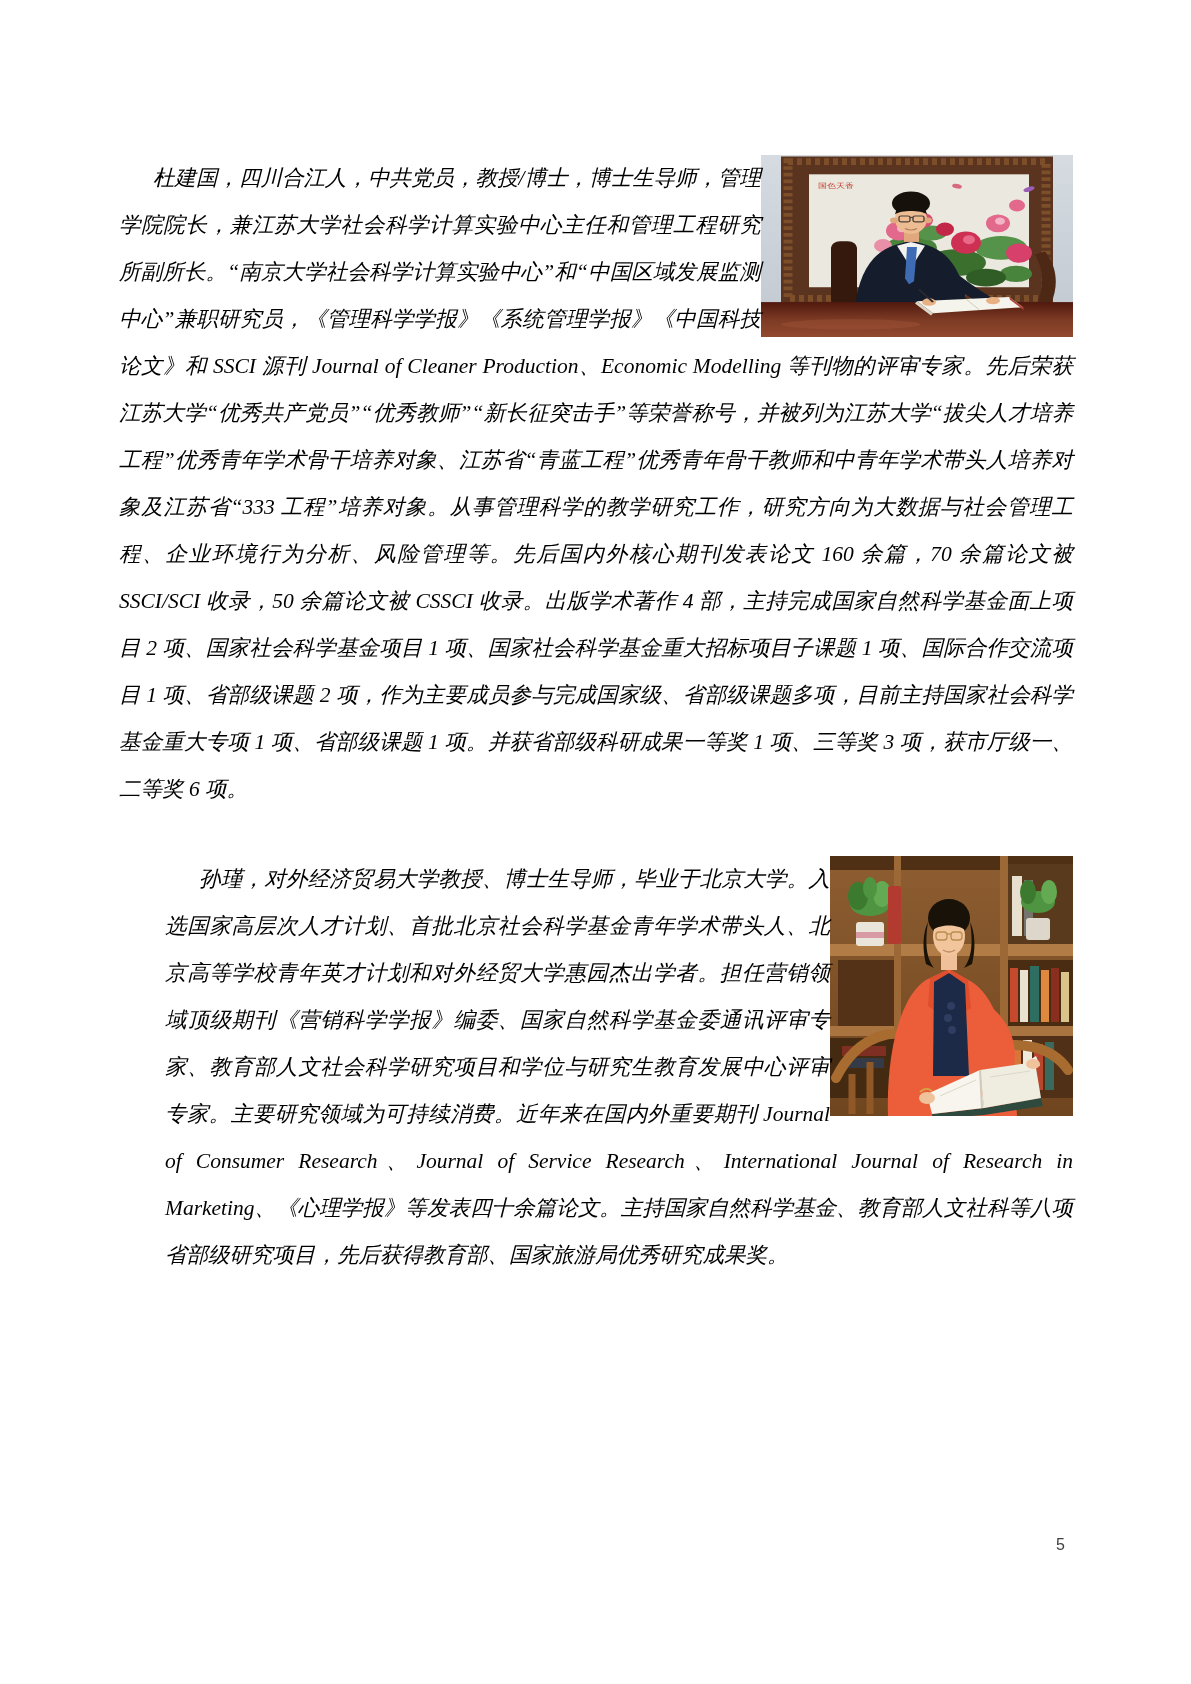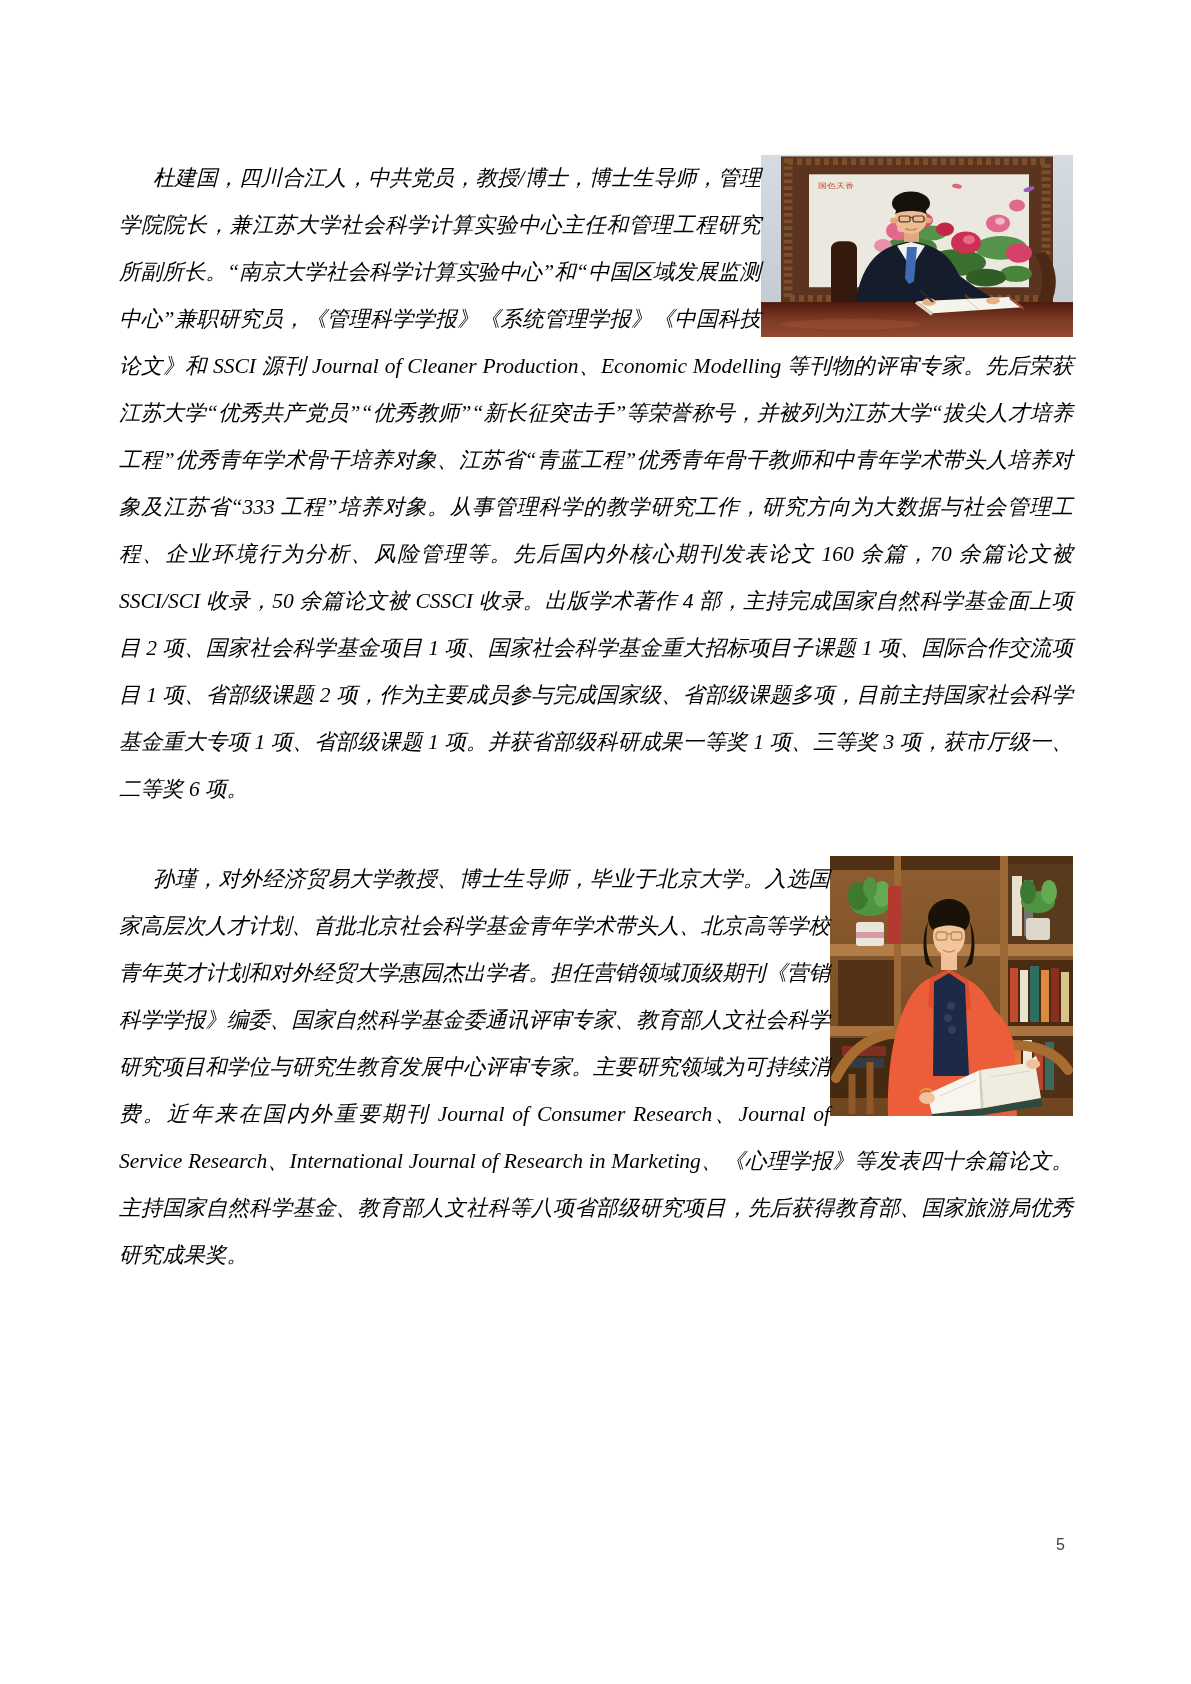--- a/index.html
+++ b/index.html
@@ -15,21 +15,21 @@
   .bio { display:block; }
   .bio p {
     margin:0;
     font-size:21.5px;
     line-height:47px;
     text-align:justify;
     text-indent:34px;
     color:#000;
     font-style:italic;
   }
-  .bio-2 { margin-top:43px; clear:both; }
+  .bio-2 { margin-top:43px; clear:both;margin-left:46px; }
   figure.photo { float:right; margin:0; padding:0; }
   .photo-1 { width:312px; height:182px; margin-left:65px; margin-right:-14px; }
   .photo-2 { width:243px; height:260px; margin-left:69px; margin-right:5px; }
   figure.photo svg { display:block; width:100%; height:100%; }
   .page-number {
     position:absolute; left:1056px; top:1536px;
     font-family:"Liberation Sans","DejaVu Sans",sans-serif;
     font-size:16px; color:#404040;
   }
 </style>

